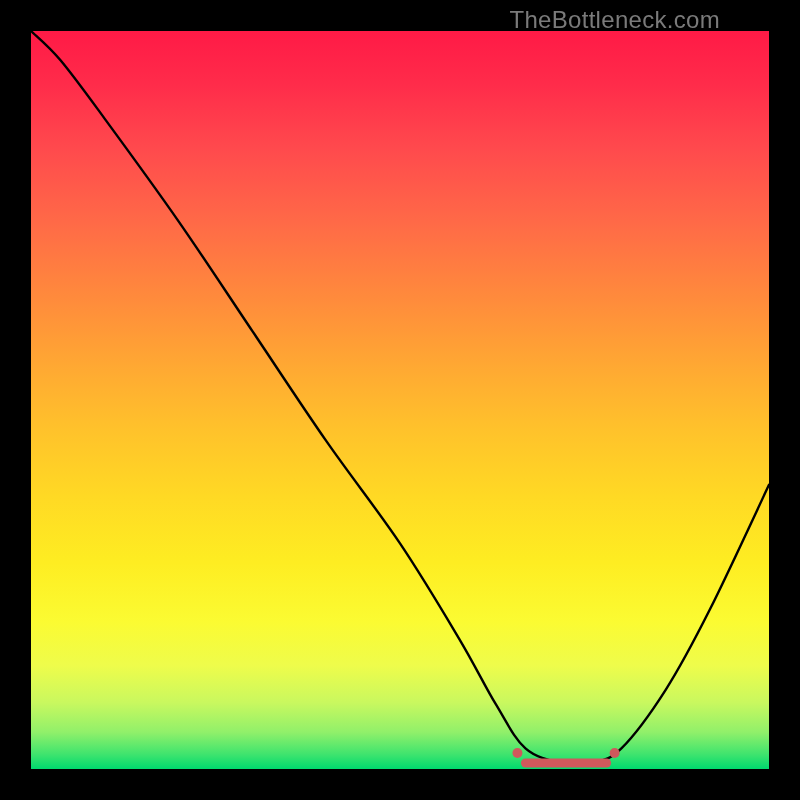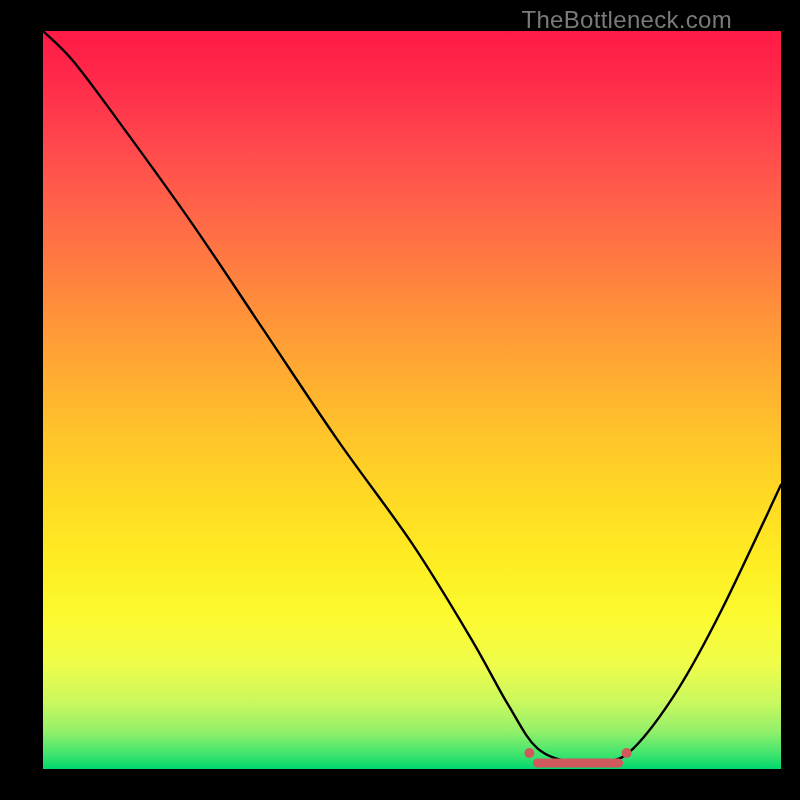--- a/index.html
+++ b/index.html
@@ -11,21 +11,20 @@
     overflow: hidden;
     font-family: Arial, Helvetica, sans-serif;
   }
   .frame {
     position: absolute;
     left: 0;
     top: 0;
     width: 732px;
     height: 800px;
     background: #000;
-    margin-left: 12px;
   }
   .plot {
     position: absolute;
     left: 31px;
     top: 31px;
     width: 738px;
     height: 738px;
     background: linear-gradient(to bottom,
       #ff1a46 0%,
       #ff2b4a 7%,

